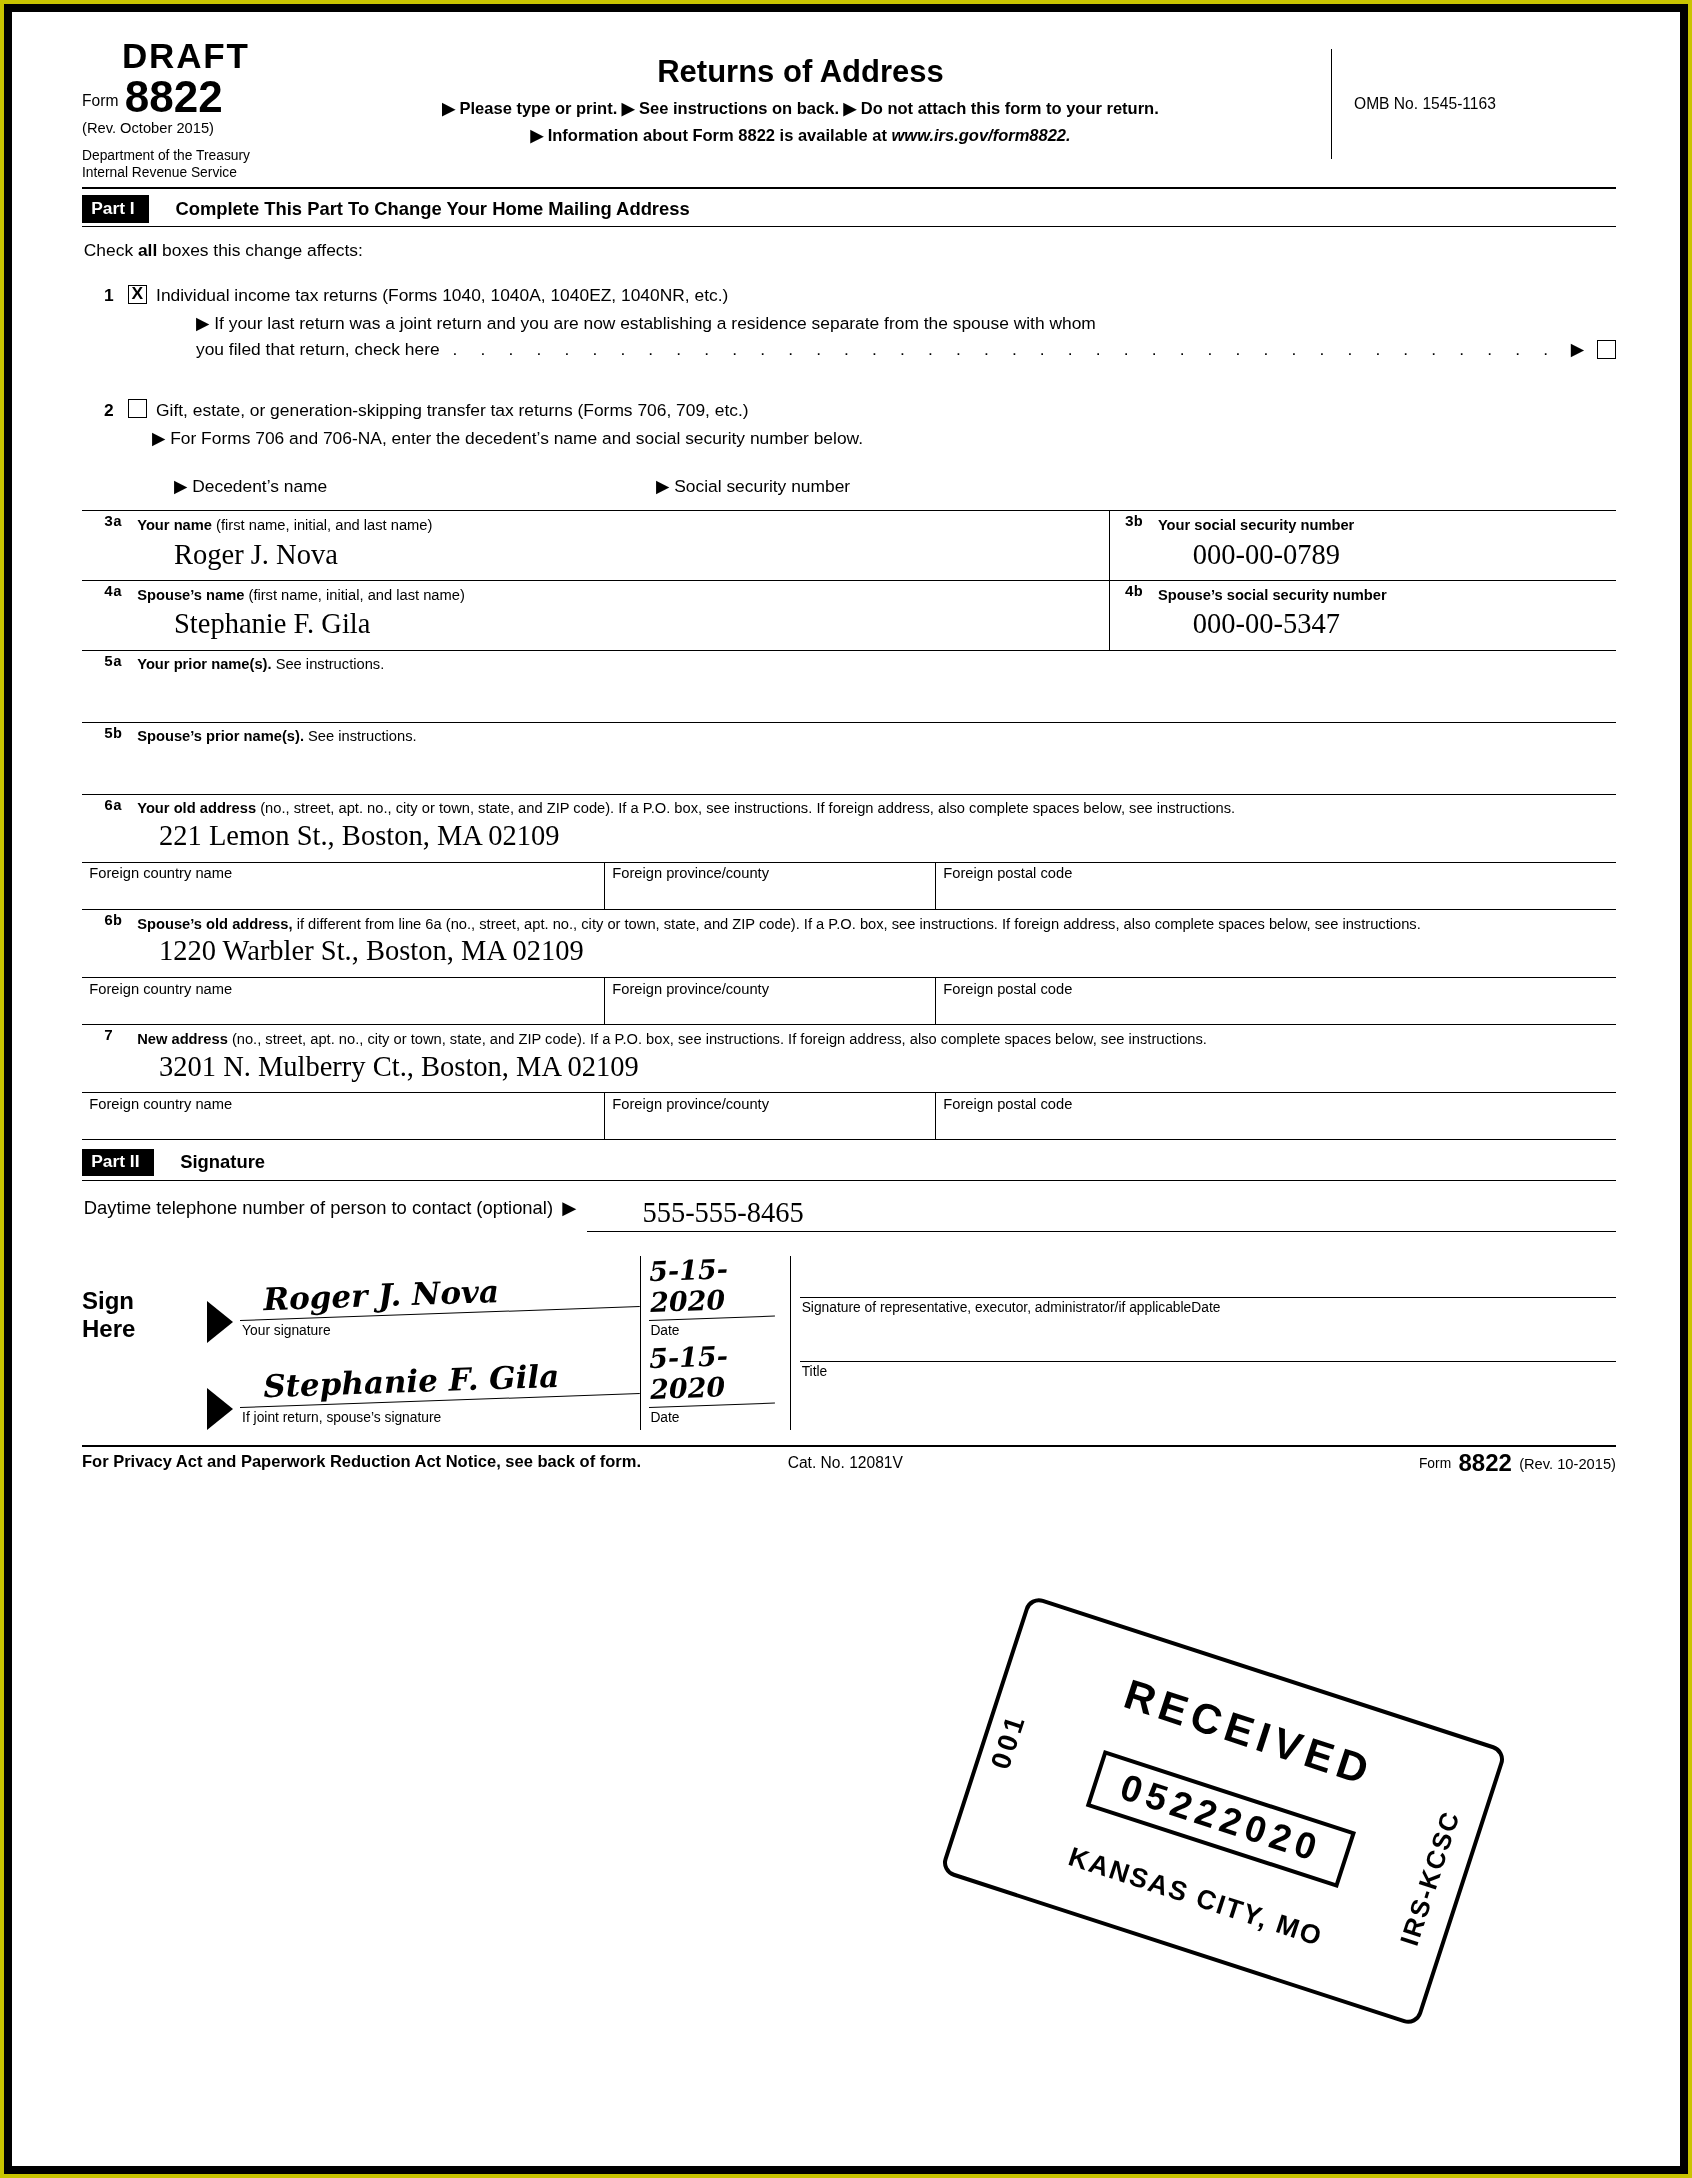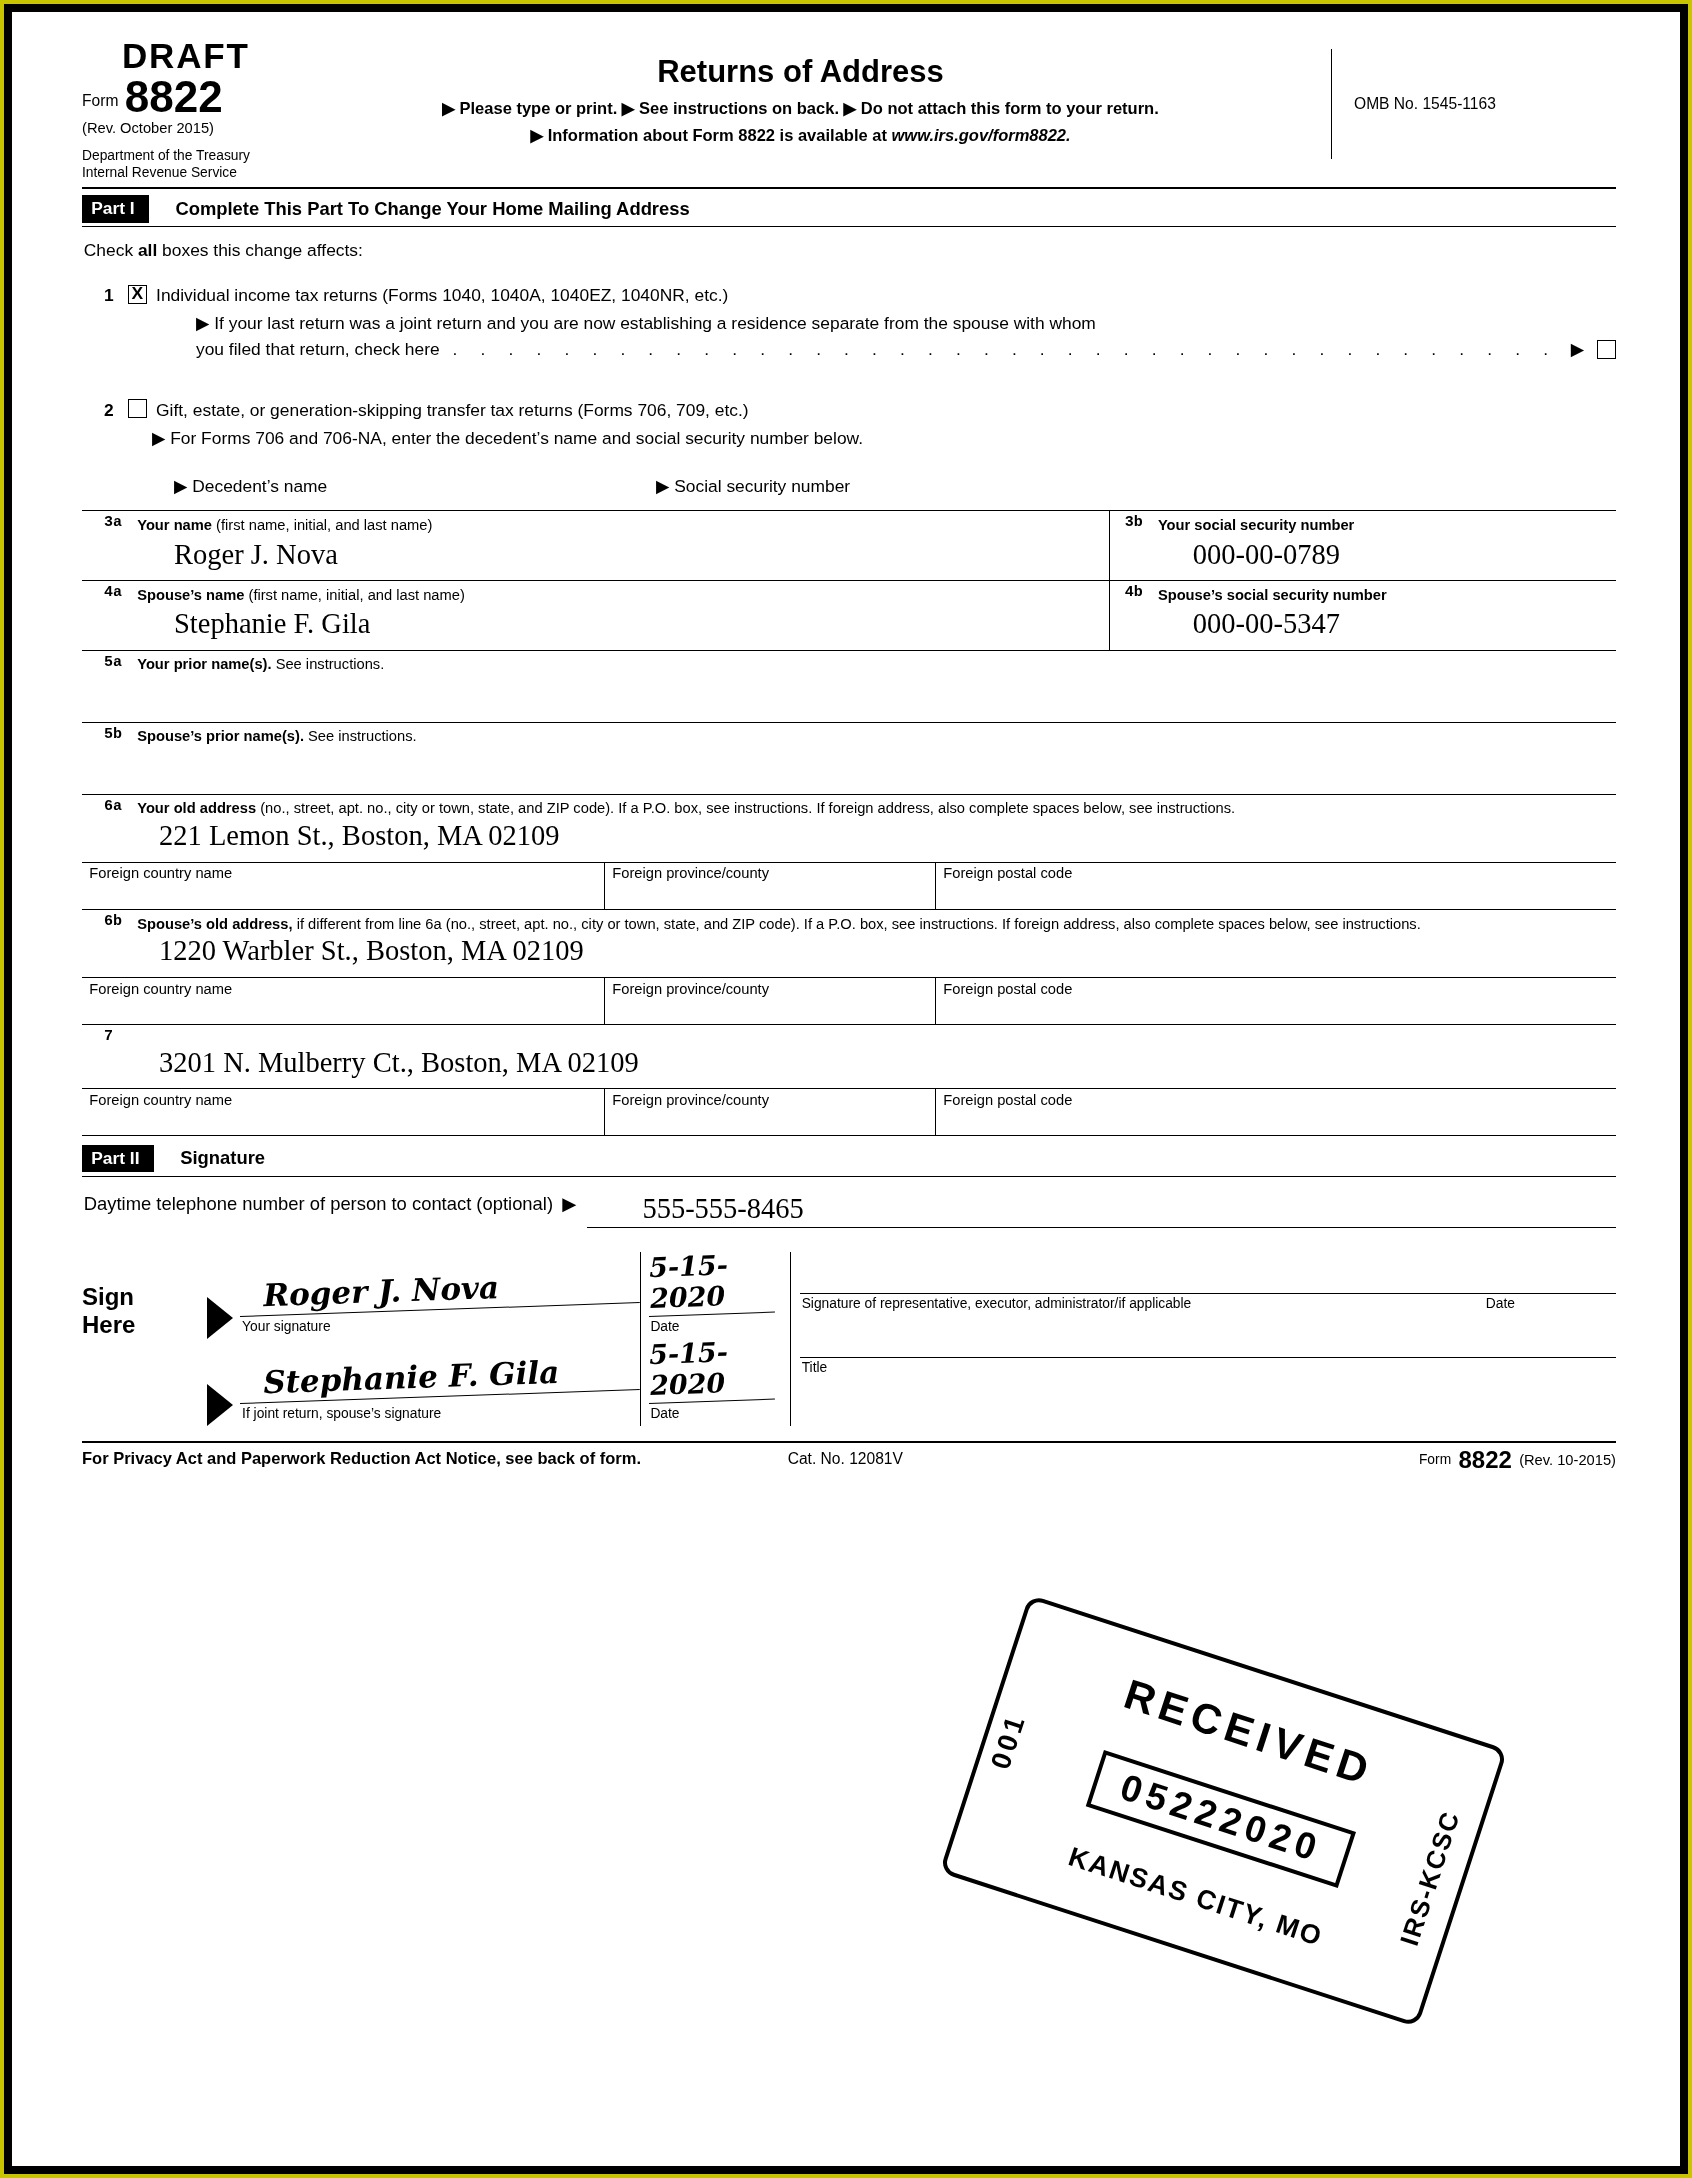--- a/index.html
+++ b/index.html
@@ -78,21 +78,21 @@
   .sign-right { flex:1; border-left:1.8px solid #000; padding-left:9.2px; }
   .sig-row { display:flex; align-items:flex-end; }
   .big-arrow { width:0; height:0; border-top:21px solid transparent; border-bottom:21px solid transparent; border-left:26px solid #000; margin-right:7.3px; flex:none; }
   .sig-cell { display:flex; flex-direction:column; justify-content:flex-end; }
   .sig-name { width:400px; }
   .sig-date { width:134px; border-left:1.8px solid #000; padding-left:7.3px; }
   .sig-entry { border-bottom:0.9px solid #000; min-height:42px; display:flex; align-items:flex-end; padding:0 0 1.8px 24px; font-size:31px; }
   .sig-date .sig-entry { padding-left:1.8px; font-size:27px; }
   .caption { font-size:13.8px; padding:1.8px 0 5.5px 1.8px; }
   .rep-entry { border-bottom:0.9px solid #000; min-height:42px; }
-  .rep-caption { display:flex; justify-content:space-between; font-size:13.8px; padding:1.8px 101px 5.5px 1.8px; }
+  .rep-caption { display:flex; font-size:13.8px; padding:1.8px 101px 5.5px 1.8px; }
 
   
   .footer { border-top:2.8px solid #000; margin-top:14.7px; padding-top:5.5px; position:relative; font-size:15.6px; display:flex; align-items:flex-start; }
   .f-privacy { font-weight:bold; font-size:16.5px; }
   .f-cat { position:absolute; left:46%; top:7px; }
   .f-form { margin-left:auto; display:flex; align-items:flex-end; gap:7.3px; }
   .f-form-word { font-size:13.8px; padding-bottom:2.8px; }
   .f-form-num { font-size:24px; font-weight:bold; line-height:0.9; }
   .f-rev { font-size:14.7px; padding-bottom:1.8px; }
 
@@ -240,20 +240,21 @@
     </div>
     <div class="foreign">
       <div class="fcell"><span>Foreign country name</span></div>
       <div class="fcell"><span>Foreign province/county</span></div>
       <div class="fcell"><span>Foreign postal code</span></div>
     </div>
 
     <div class="addr-row no-top">
       <div class="flabel">
         <span class="fnum">7</span>
+        <span class="flabel-text"><span class="b">New address </span><span class="norm">(no., street, apt. no., city or town, state, and ZIP code). If a P.O. box, see instructions. If foreign address, also complete spaces below, see instructions.</span></span>
       </div>
       <div class="fvalue">3201 N. Mulberry Ct., Boston, MA  02109</div>
     </div>
     <div class="foreign">
       <div class="fcell"><span>Foreign country name</span></div>
       <div class="fcell"><span>Foreign province/county</span></div>
       <div class="fcell"><span>Foreign postal code</span></div>
     </div>
 
   </div>

